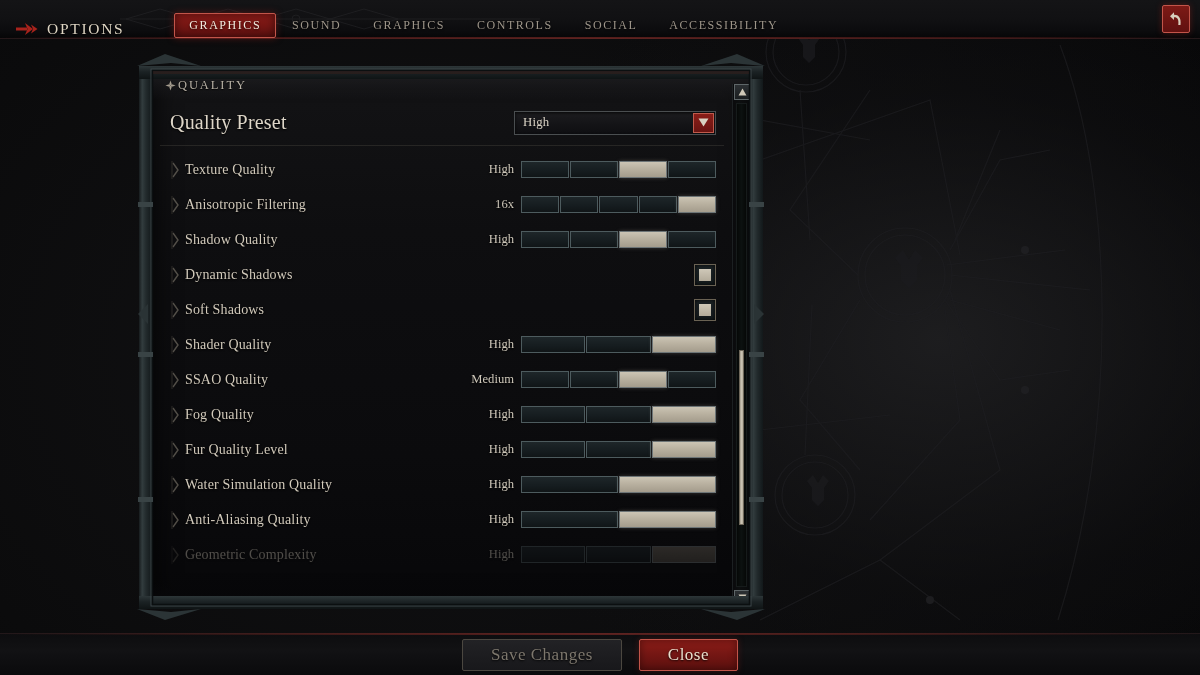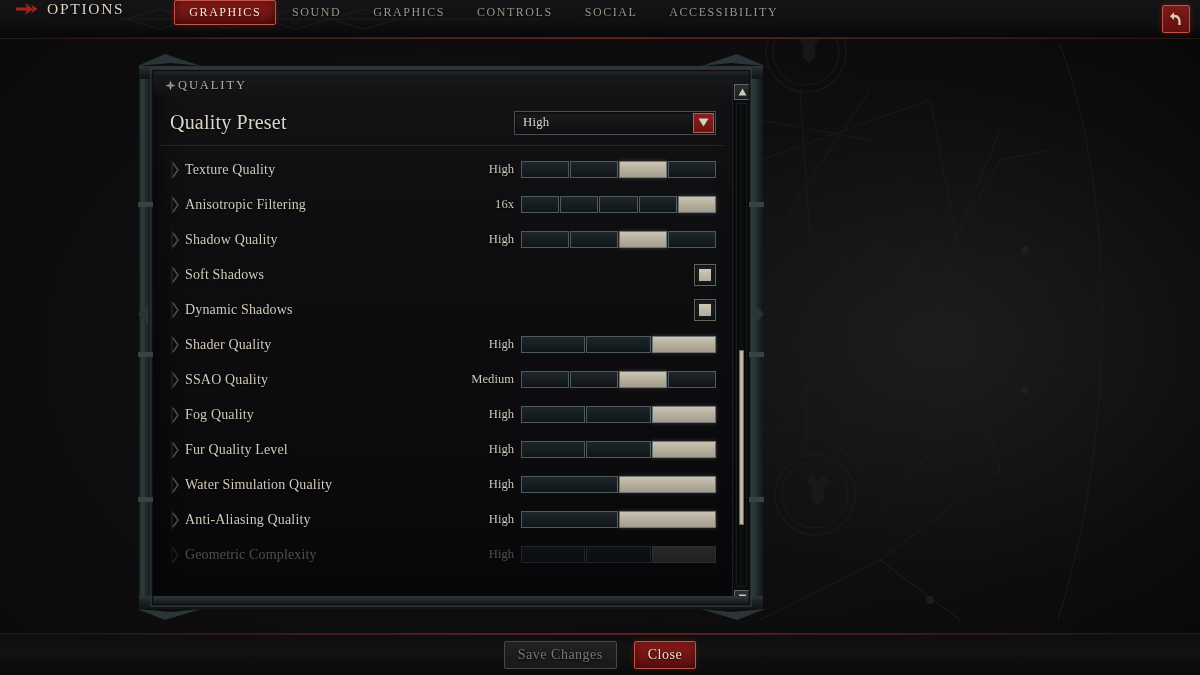--- a/index.html
+++ b/index.html
@@ -20,21 +20,21 @@
 
   
   #bg-art { position: absolute; inset: 0; pointer-events: none; opacity: .85; }
 
   
   #topbar {
     position: absolute; left: 0; top: 0; width: 1200px; height: 39px;
     background:
       linear-gradient(180deg, #141416 0%, #111113 48%, #0c0c0e 80%, #060607 100%);
     border-bottom: 1px solid #24181a;
-    display: flex; align-items: flex-start;
+    display: flex; align-items: flex-end;
   }
   #topbar::after {
     content: ""; position: absolute; left: 0; right: 0; bottom: -1px; height: 2px;
     background: linear-gradient(90deg, rgba(60,20,20,0) 0%, rgba(92,30,28,.55) 18%, rgba(120,40,36,.7) 50%, rgba(92,30,28,.55) 82%, rgba(60,20,20,0) 100%);
   }
   #topbar .filigree {
     position: absolute; left: 120px; top: 6px; width: 420px; height: 27px;
     opacity: .5;
   }
   .options-group {
@@ -214,21 +214,21 @@
     position: absolute; left: 0; bottom: 0; width: 1200px; height: 42px;
     background: linear-gradient(180deg, #0d0d0f 0%, #121214 40%, #0a0a0c 100%);
     border-top: 1px solid #22181a;
     display: flex; align-items: center; justify-content: center; gap: 17px;
   }
   #footer::before {
     content: ""; position: absolute; left: 0; right: 0; top: -1px; height: 2px;
     background: linear-gradient(90deg, rgba(60,20,20,0) 0%, rgba(100,34,30,.6) 30%, rgba(120,40,36,.7) 50%, rgba(100,34,30,.6) 70%, rgba(60,20,20,0) 100%);
   }
   .btn {
-    font-size: 14px; letter-spacing: .5px; padding: 5px 13px;
+    font-size: 17px; letter-spacing: .5px; padding: 5px 28px;
     border-radius: 2px; cursor: pointer; white-space: nowrap;
     text-shadow: 0 1px 2px #000;
   }
   .btn.disabled {
     color: #7d776d; background: linear-gradient(180deg, #222225 0%, #18181b 100%);
     border: 1px solid #4b4740; cursor: default;
   }
   .btn.danger {
     color: #eadfcd;
     background: linear-gradient(180deg, #8e1d18 0%, #761714 45%, #5c100e 100%);
@@ -444,31 +444,31 @@
                 <div class="seg"></div>
                 <div class="seg on"></div>
                 <div class="seg"></div>
               </div>
             </div>
             <div class="row">
               <svg class="bullet" viewBox="0 0 12 22">
                 <path d="M3 4 L8 11 L3 18" fill="none" stroke="#8d8678" stroke-width="1.4"></path>
                 <line x1="2" y1="2" x2="2" y2="20" stroke="#4a463e" stroke-width="1"></line>
               </svg>
-              <span class="name">Soft Shadows</span>
+              <span class="name">Dynamic Shadows</span>
               <div class="checkbox">
                 <div class="mark"></div>
               </div>
             </div>
             <div class="row">
               <svg class="bullet" viewBox="0 0 12 22">
                 <path d="M3 4 L8 11 L3 18" fill="none" stroke="#8d8678" stroke-width="1.4"></path>
                 <line x1="2" y1="2" x2="2" y2="20" stroke="#4a463e" stroke-width="1"></line>
               </svg>
-              <span class="name">Dynamic Shadows</span>
+              <span class="name">Soft Shadows</span>
               <div class="checkbox">
                 <div class="mark"></div>
               </div>
             </div>
             <div class="row">
               <svg class="bullet" viewBox="0 0 12 22">
                 <path d="M3 4 L8 11 L3 18" fill="none" stroke="#8d8678" stroke-width="1.4"></path>
                 <line x1="2" y1="2" x2="2" y2="20" stroke="#4a463e" stroke-width="1"></line>
               </svg>
               <span class="name">Shader Quality</span>

